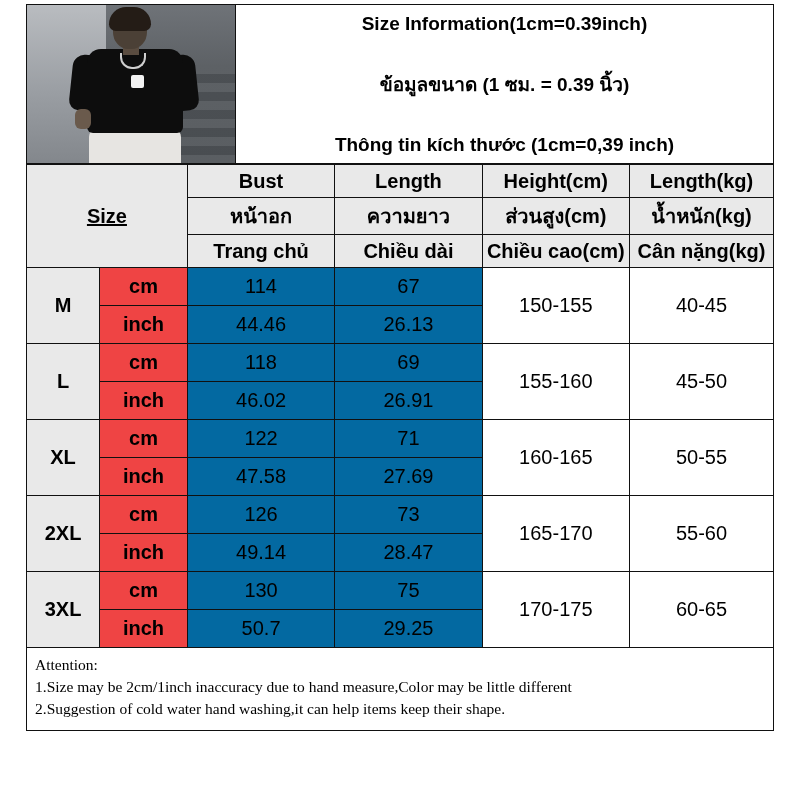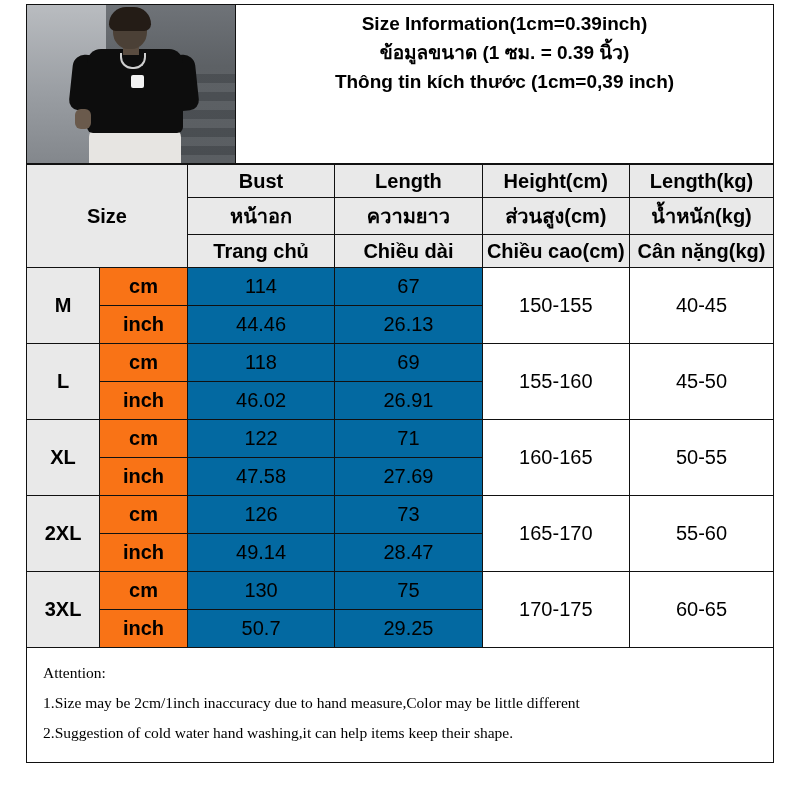--- a/index.html
+++ b/index.html
@@ -94,21 +94,21 @@
   }
   .photo .hand {
     position: absolute; left: 48px; top: 104px; width: 16px; height: 20px;
     background: #6a5a4c; border-radius: 6px;
   }
   .title-box {
     flex: 1 1 auto;
     display: flex;
     flex-direction: column;
     align-items: center;
-    justify-content: flex-start;
+    justify-content: space-between;
     padding: 4px 6px;
     box-sizing: border-box;
   }
   .title-line {
     font-weight: bold;
     font-size: 19px;
     line-height: 29px;
     white-space: nowrap;
     text-align: center;
   }
@@ -126,28 +126,29 @@
     vertical-align: middle;
     font-size: 20px;
     padding: 2px 2px;
     box-sizing: border-box;
   }
   .hdr-cell { background: #e9e9e9; font-weight: bold; height: 33px; }
   .size-word {
     background: #e9e9e9;
     font-weight: bold;
     font-size: 24px;
+    text-decoration: underline;
   }
   .sizelabel {
     background: #e9e9e9;
     font-weight: bold;
     font-size: 16px;
   }
   .unit {
-    background: #f97316;
+    background: #ef4444;
     font-weight: bold;
     font-size: 15px;
   }
   .val { background: #0369a1; font-size: 16px; margin-top: 32px; }
   .span-cell { background: #ffffff; font-size: 16px; }
   .row-h { height: 38px; }
   
   col.c1 { width: 65px; }
   col.c2 { width: 78px; }
   col.c3 { width: 131px; }
@@ -158,21 +159,21 @@
   .attention {
     width: 748px;
     margin: 0 auto;
     border: 1px solid #111;
     border-top: none;
     box-sizing: border-box;
     padding: 6px 8px 10px 8px;
     background: #fff;
   }
   .attention p {
-    margin: 8px;
+    margin: 0;
     font-size: 15.5px;
     line-height: 22px;
     font-family: "Liberation Serif", serif;
   }
 </style>
 </head>
 <body>
 
 <div id="sheet">
 

